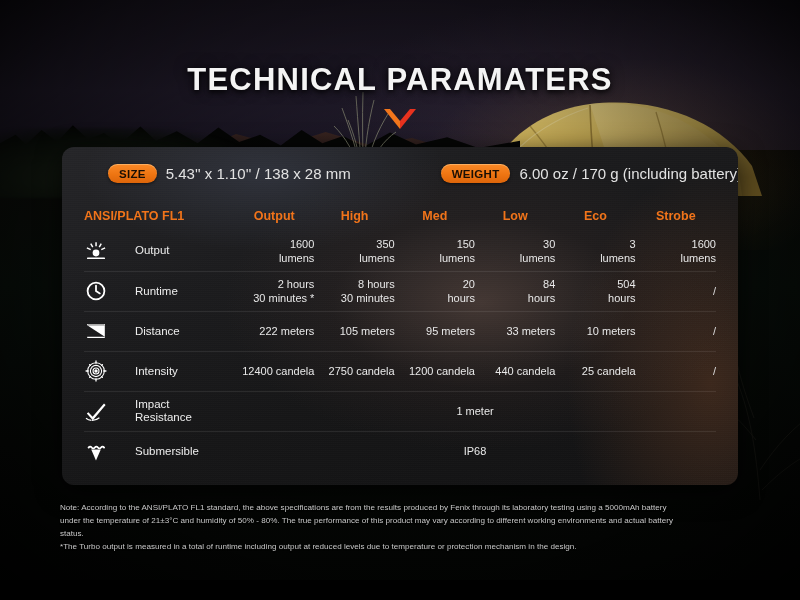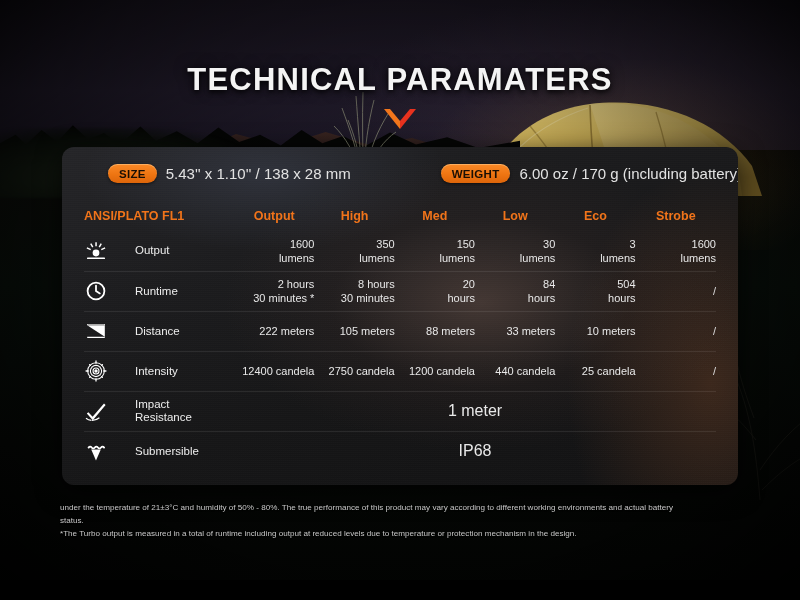--- a/index.html
+++ b/index.html
@@ -212,21 +212,21 @@
 
   td.cell-data {
     text-align: right;
     color: #e8e8e8;
     font-size: 11px;
     line-height: 1.28;
     white-space: nowrap;
   }
   tr.row-intensity td.cell-data { border-right: 1px solid rgba(255,255,255,.10); }
   tr.row-intensity td.cell-data:last-child { border-right: none; }
-  td.cell-merged { text-align: center; color: #e8e8e8; font-size: 16px; }
+  td.cell-merged { text-align: center; color: #e8e8e8; font-size: 11px; }
   .slash { color: #dcdcdc; }
 
   
   #footer-note {
     position: absolute;
     left: 60px; top: 501px;
     width: 700px;
     color: #c8c8c8;
     font-size: 8.1px;
     line-height: 1.62;
@@ -430,21 +430,21 @@
                 <span class="row-text">Distance</span>
               </div>
             </td>
             <td class="cell-data">
               <div>222 meters</div>
             </td>
             <td class="cell-data">
               <div>105 meters</div>
             </td>
             <td class="cell-data">
-              <div>88 meters</div>
+              <div>95 meters</div>
             </td>
             <td class="cell-data">
               <div>33 meters</div>
             </td>
             <td class="cell-data">
               <div>10 meters</div>
             </td>
             <td class="cell-data"><span class="slash">/</span></td>
           </tr>
           <tr class="row-intensity">
@@ -509,18 +509,19 @@
                 <span class="row-text">Submersible</span>
               </div>
             </td>
             <td class="cell-merged" colspan="6">IP68</td>
           </tr>
         </tbody>
     </table>
   </div>
 
   <div id="footer-note">
+    <p>Note: According to the ANSI/PLATO FL1 standard, the above specifications are from the results produced by Fenix through its laboratory testing using a 5000mAh battery</p>
     <p>under the temperature of 21±3°C and humidity of 50% - 80%. The true performance of this product may vary according to different working environments and actual battery</p>
     <p>status.</p>
     <p>*The Turbo output is measured in a total of runtime including output at reduced levels due to temperature or protection mechanism in the design.</p>
   </div>
 
 </div>
 
 </body></html>

